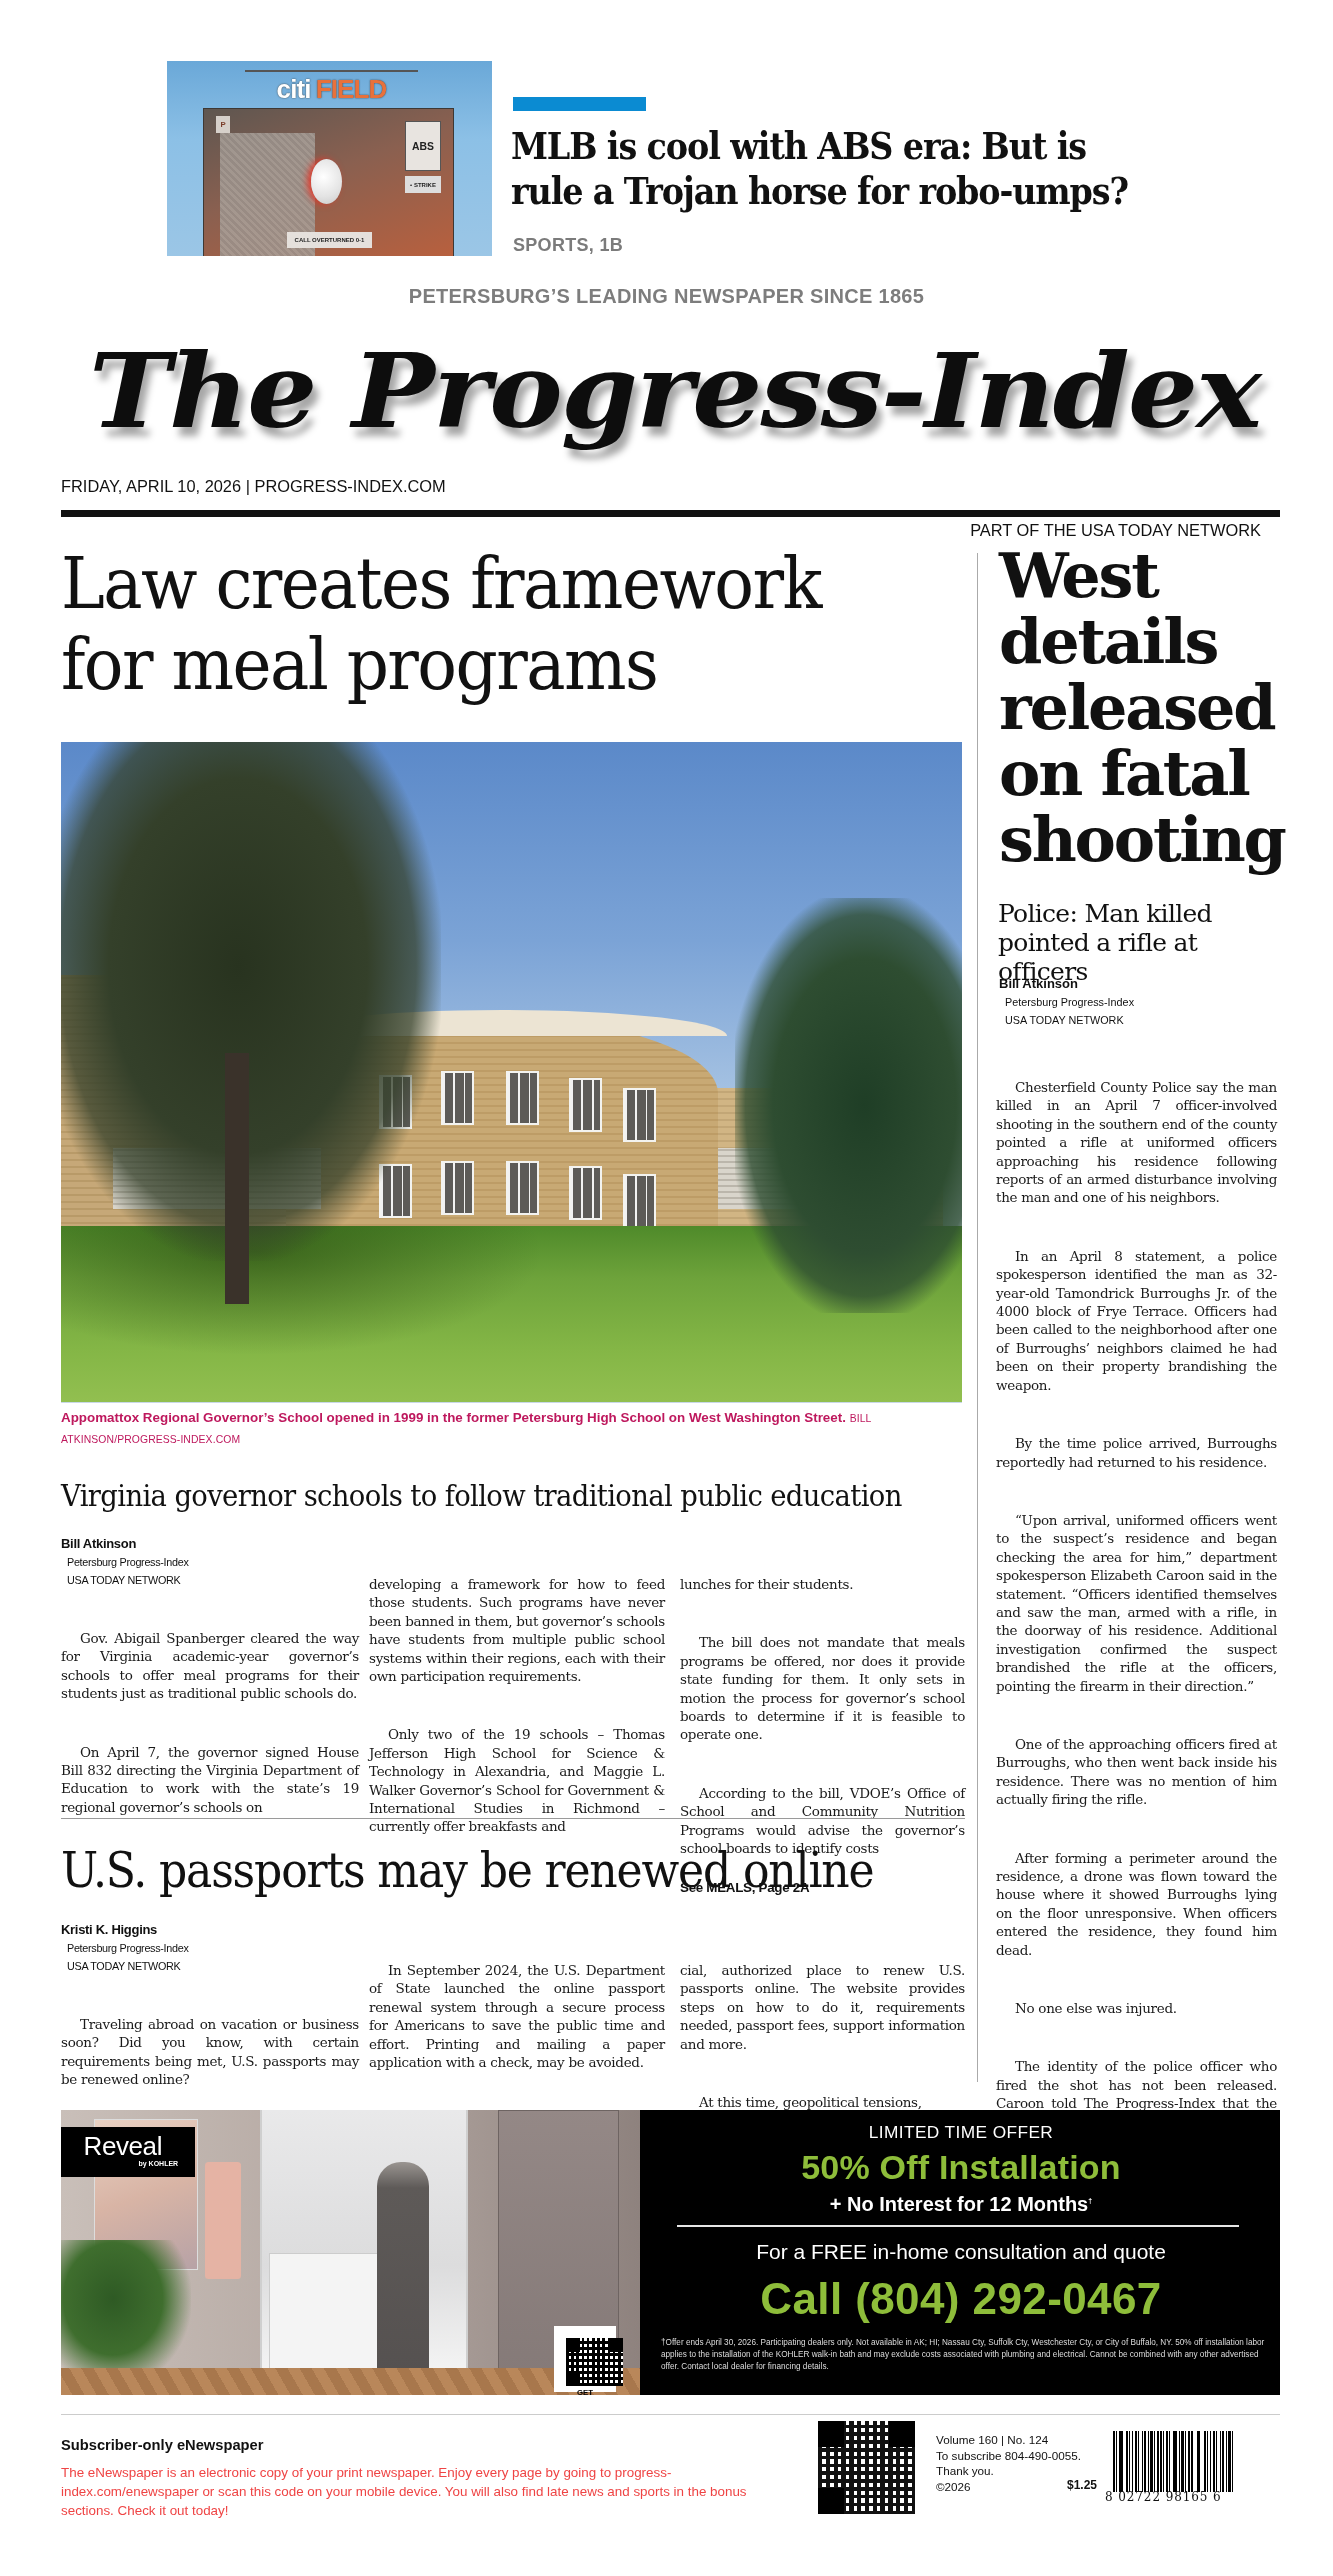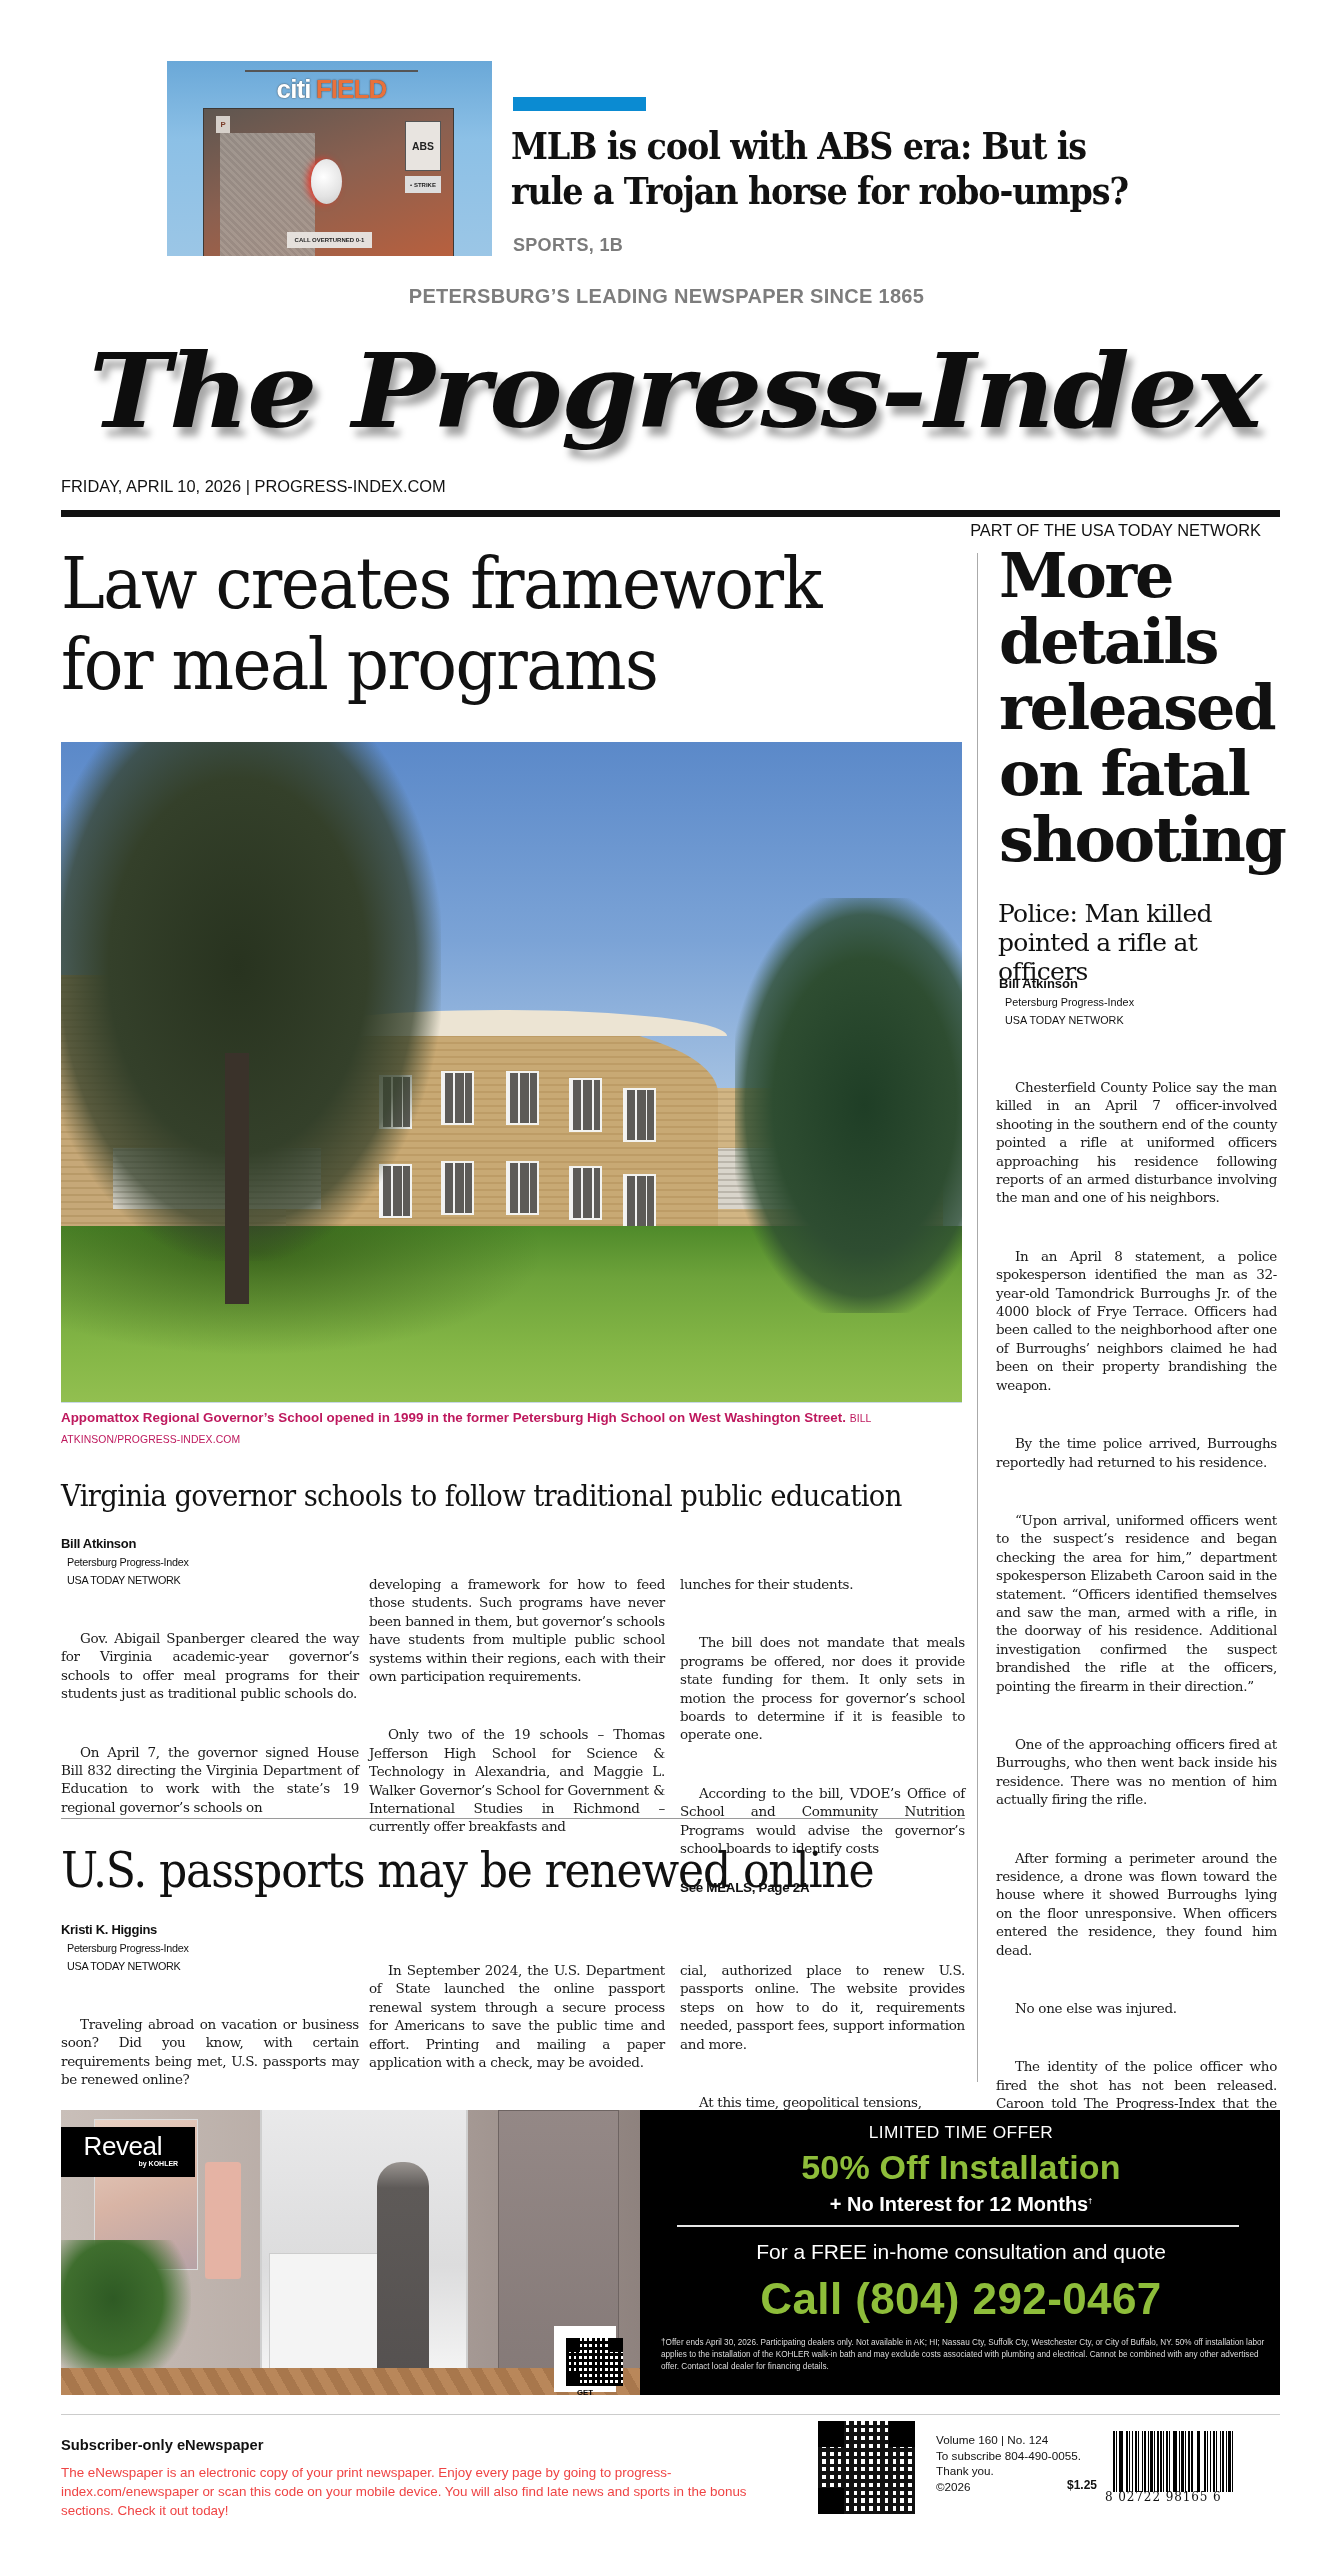--- a/index.html
+++ b/index.html
@@ -274,21 +274,21 @@
   <p>Opr.travel.state.gov is the only offi-</p>
 </div>
 <div id="pass-col3" class="abs body-col">
   <p class="noindent">cial, authorized place to renew U.S. passports online. The website pro­vides steps on how to do it, require­ments needed, passport fees, support information and more.</p>
   <p>At this time, geopolitical tensions,</p>
   <div class="jump" style="margin-top:21px;">See PASSPORTS, Page 2A</div>
 </div>
 
 <div id="rail-rule" class="abs"></div>
 <div id="rail-headline" class="abs">
-  <div>More</div>
+  <div>West</div>
   <div>details</div>
   <div>released</div>
   <div>on fatal</div>
   <div>shooting</div>
 </div>
 <div id="rail-subhead" class="abs">Police: Man killed pointed a rifle at officers</div>
 <div id="rail-byline" class="abs">
   <div class="byline-name">Bill Atkinson</div>
   <div class="byline-org">Petersburg Progress-Index</div>
   <div class="byline-org">USA TODAY NETWORK</div>

